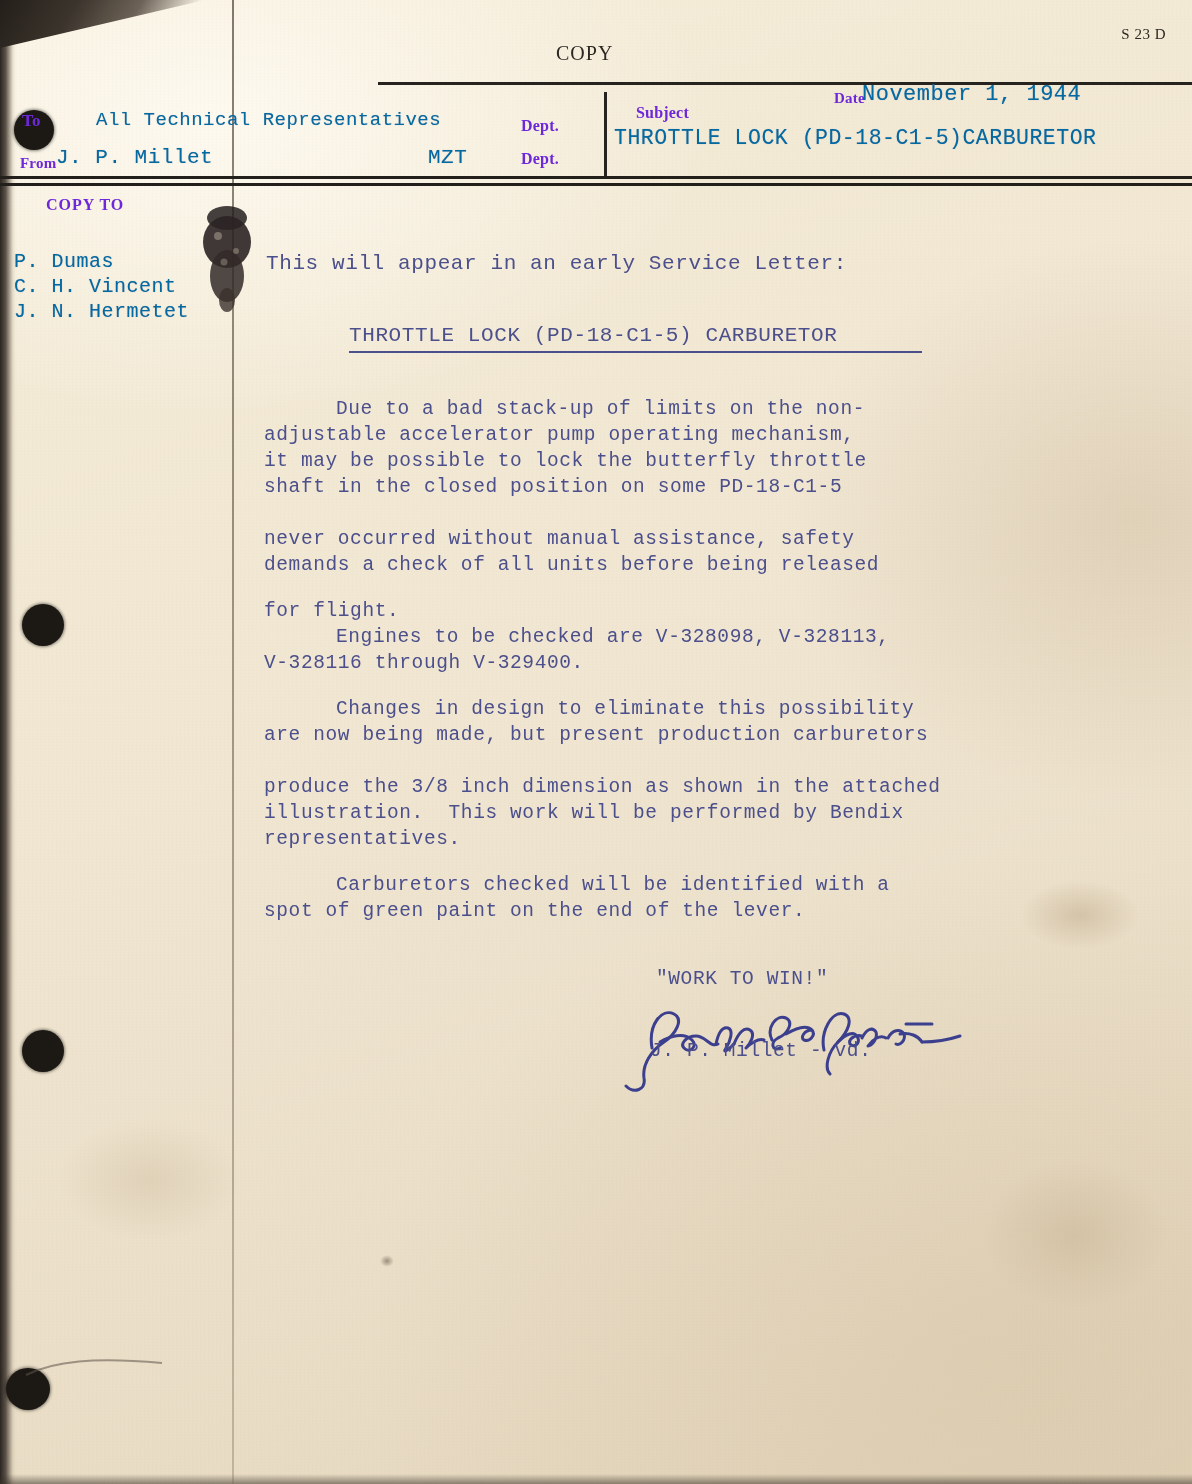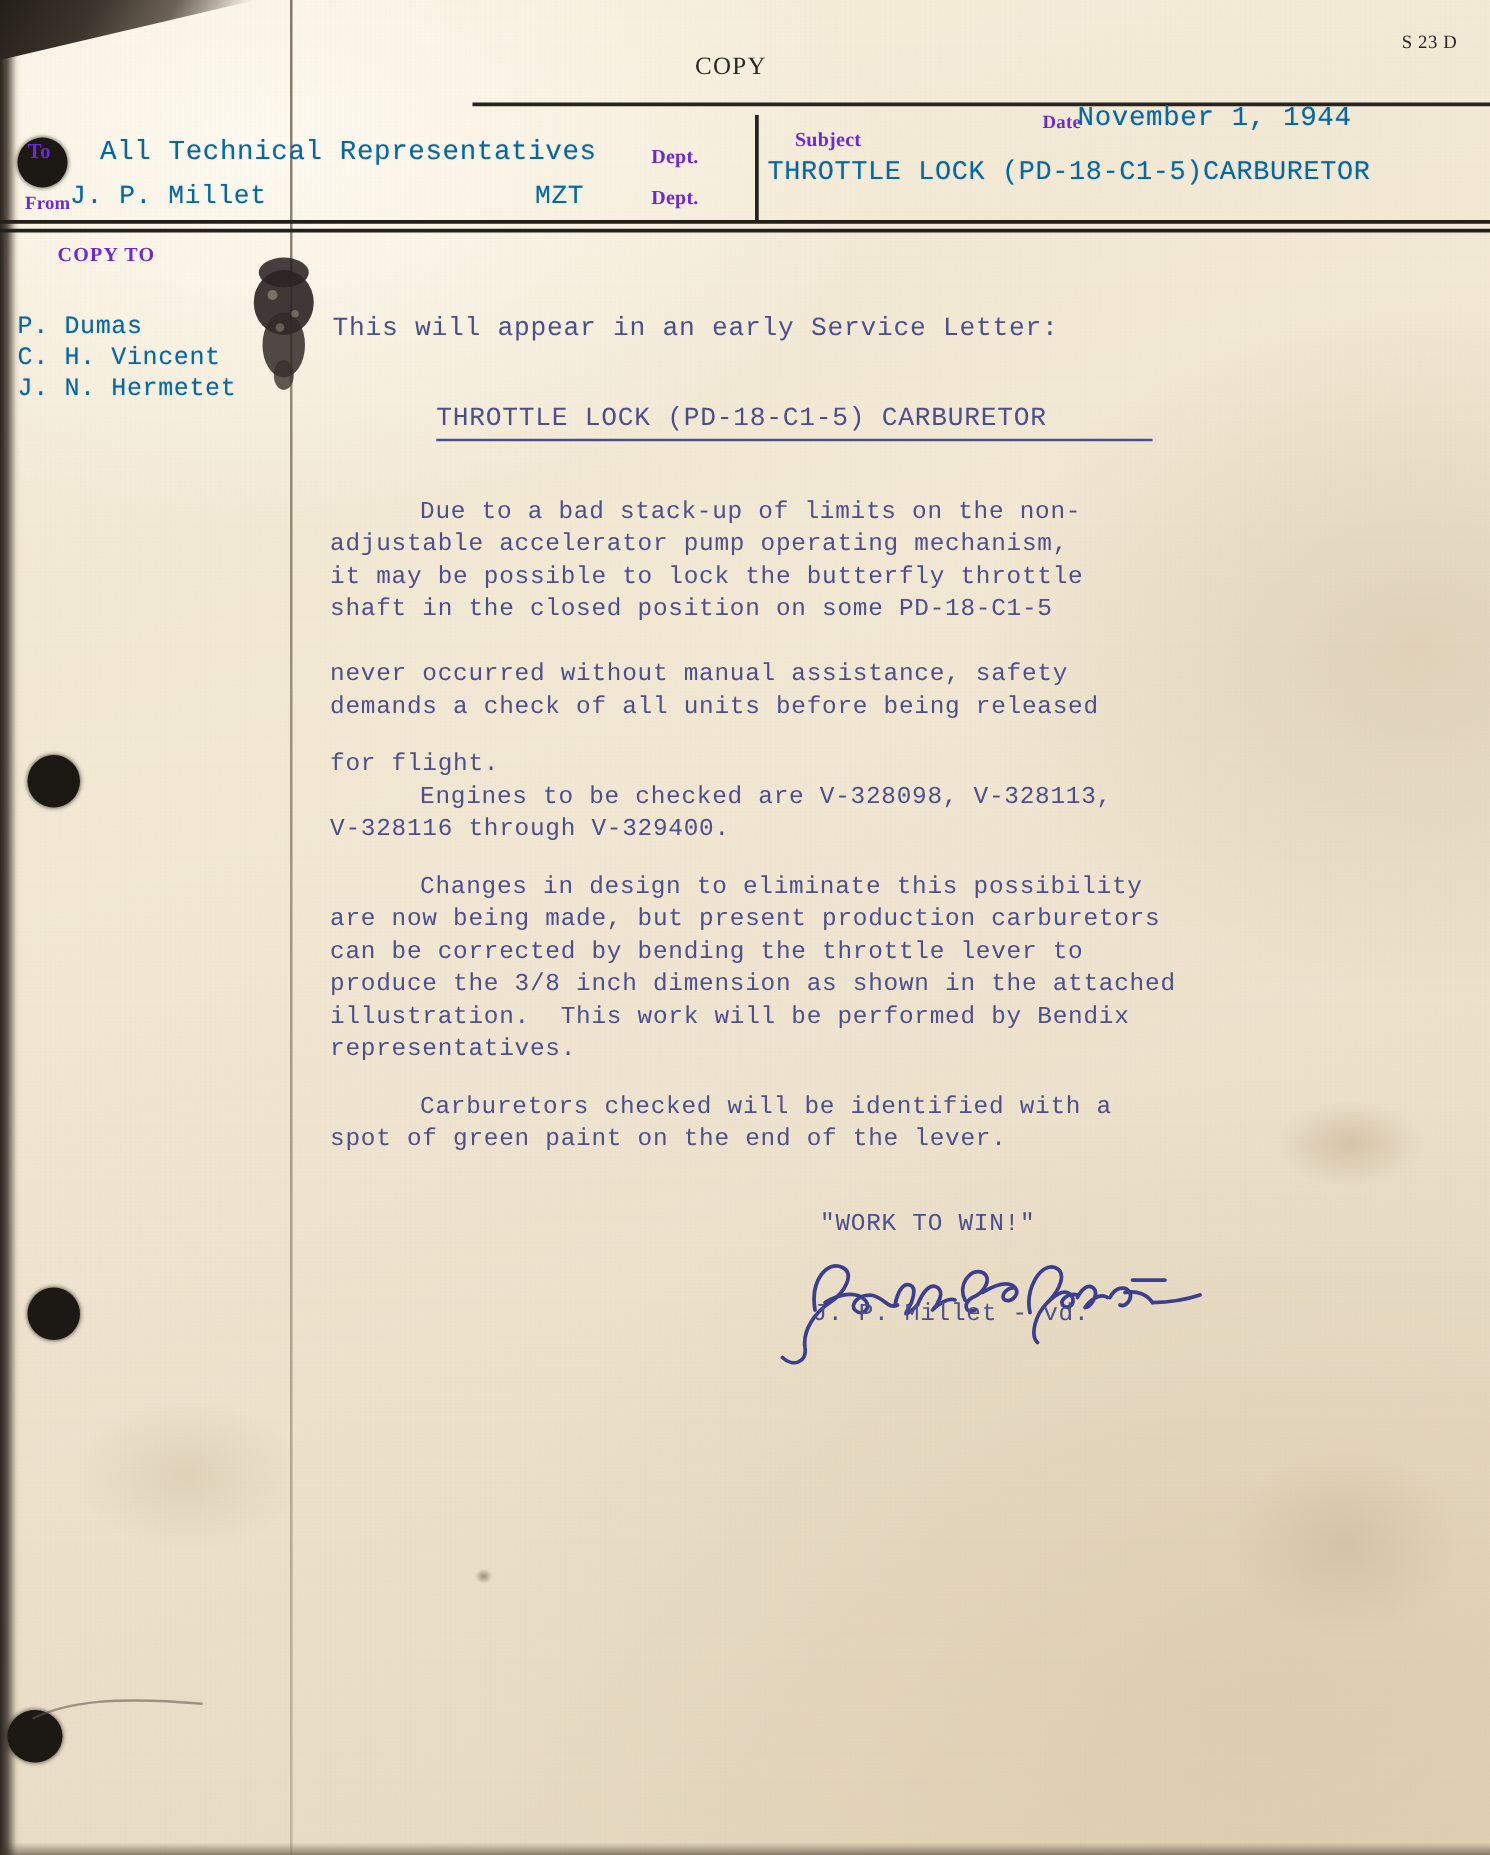--- a/index.html
+++ b/index.html
@@ -194,21 +194,21 @@
   <div id="form-code">S 23 D</div>
 
   <div id="copy-title">COPY</div>
 
   <div id="header-underline"></div>
   <div id="subject-divider"></div>
   <div id="double-rule-1"></div>
   <div id="double-rule-2"></div>
 
   <span class="t printed printed-bold" style="left:22px; top:111px; font-size:17px;">To</span>
-  <span class="t typed" style="left:48px; top:109px; font-size:22px;padding-left:32px;">All Technical Representatives</span>
+  <span class="t typed" style="left:64px; top:109px; font-size:19px;padding-left:32px;">All Technical Representatives</span>
 
   <span class="t printed printed-bold" style="left:20px; top:155px; font-size:15px;">From</span>
   <span class="t typed" style="left:56px; top:146px; font-size:21px;">J. P. Millet</span>
 
   <span class="t printed printed-bold" style="left:521px; top:117px; font-size:16px;">Dept.</span>
   <span class="t printed printed-bold" style="left:521px; top:150px; font-size:16px;">Dept.</span>
   <span class="t typed" style="left:428px; top:146px; font-size:21px;">MZT</span>
 
   <span class="t printed printed-bold" style="left:834px; top:90px; font-size:15px;">Date</span>
   <span class="t typed" style="left:862px; top:82px; font-size:22px;">November 1, 1944</span>
@@ -242,21 +242,20 @@
   <div class="body-line" style="left:264px; top:476px;">shaft in the closed position on some PD-18-C1-5</div>
   <div class="body-line" style="left:264px; top:528px;">never occurred without manual assistance, safety</div>
   <div class="body-line" style="left:264px; top:554px;">demands a check of all units before being released</div>
   <div class="body-line" style="left:264px; top:580px;margin-top:20px;">for flight.</div>
 
   <div class="body-line" style="left:336px; top:626px;">Engines to be checked are V-328098, V-328113,</div>
   <div class="body-line" style="left:264px; top:652px;">V-328116 through V-329400.</div>
 
   <div class="body-line" style="left:336px; top:698px;">Changes in design to eliminate this possibility</div>
   <div class="body-line" style="left:264px; top:724px;">are now being made, but present production carburetors</div>
-  <div class="body-line" style="left:264px; top:750px;">can be corrected by bending the throttle lever to</div>
   <div class="body-line" style="left:264px; top:776px;">produce the 3/8 inch dimension as shown in the attached</div>
   <div class="body-line" style="left:264px; top:802px;">illustration.  This work will be performed by Bendix</div>
   <div class="body-line" style="left:264px; top:828px;">representatives.</div>
 
   <div class="body-line" style="left:336px; top:874px;">Carburetors checked will be identified with a</div>
   <div class="body-line" style="left:264px; top:900px;">spot of green paint on the end of the lever.</div>
 
   <div class="body-line" style="left:656px; top:968px;">"WORK TO WIN!"</div>
 
   <svg id="signature" viewBox="0 0 380 110">

